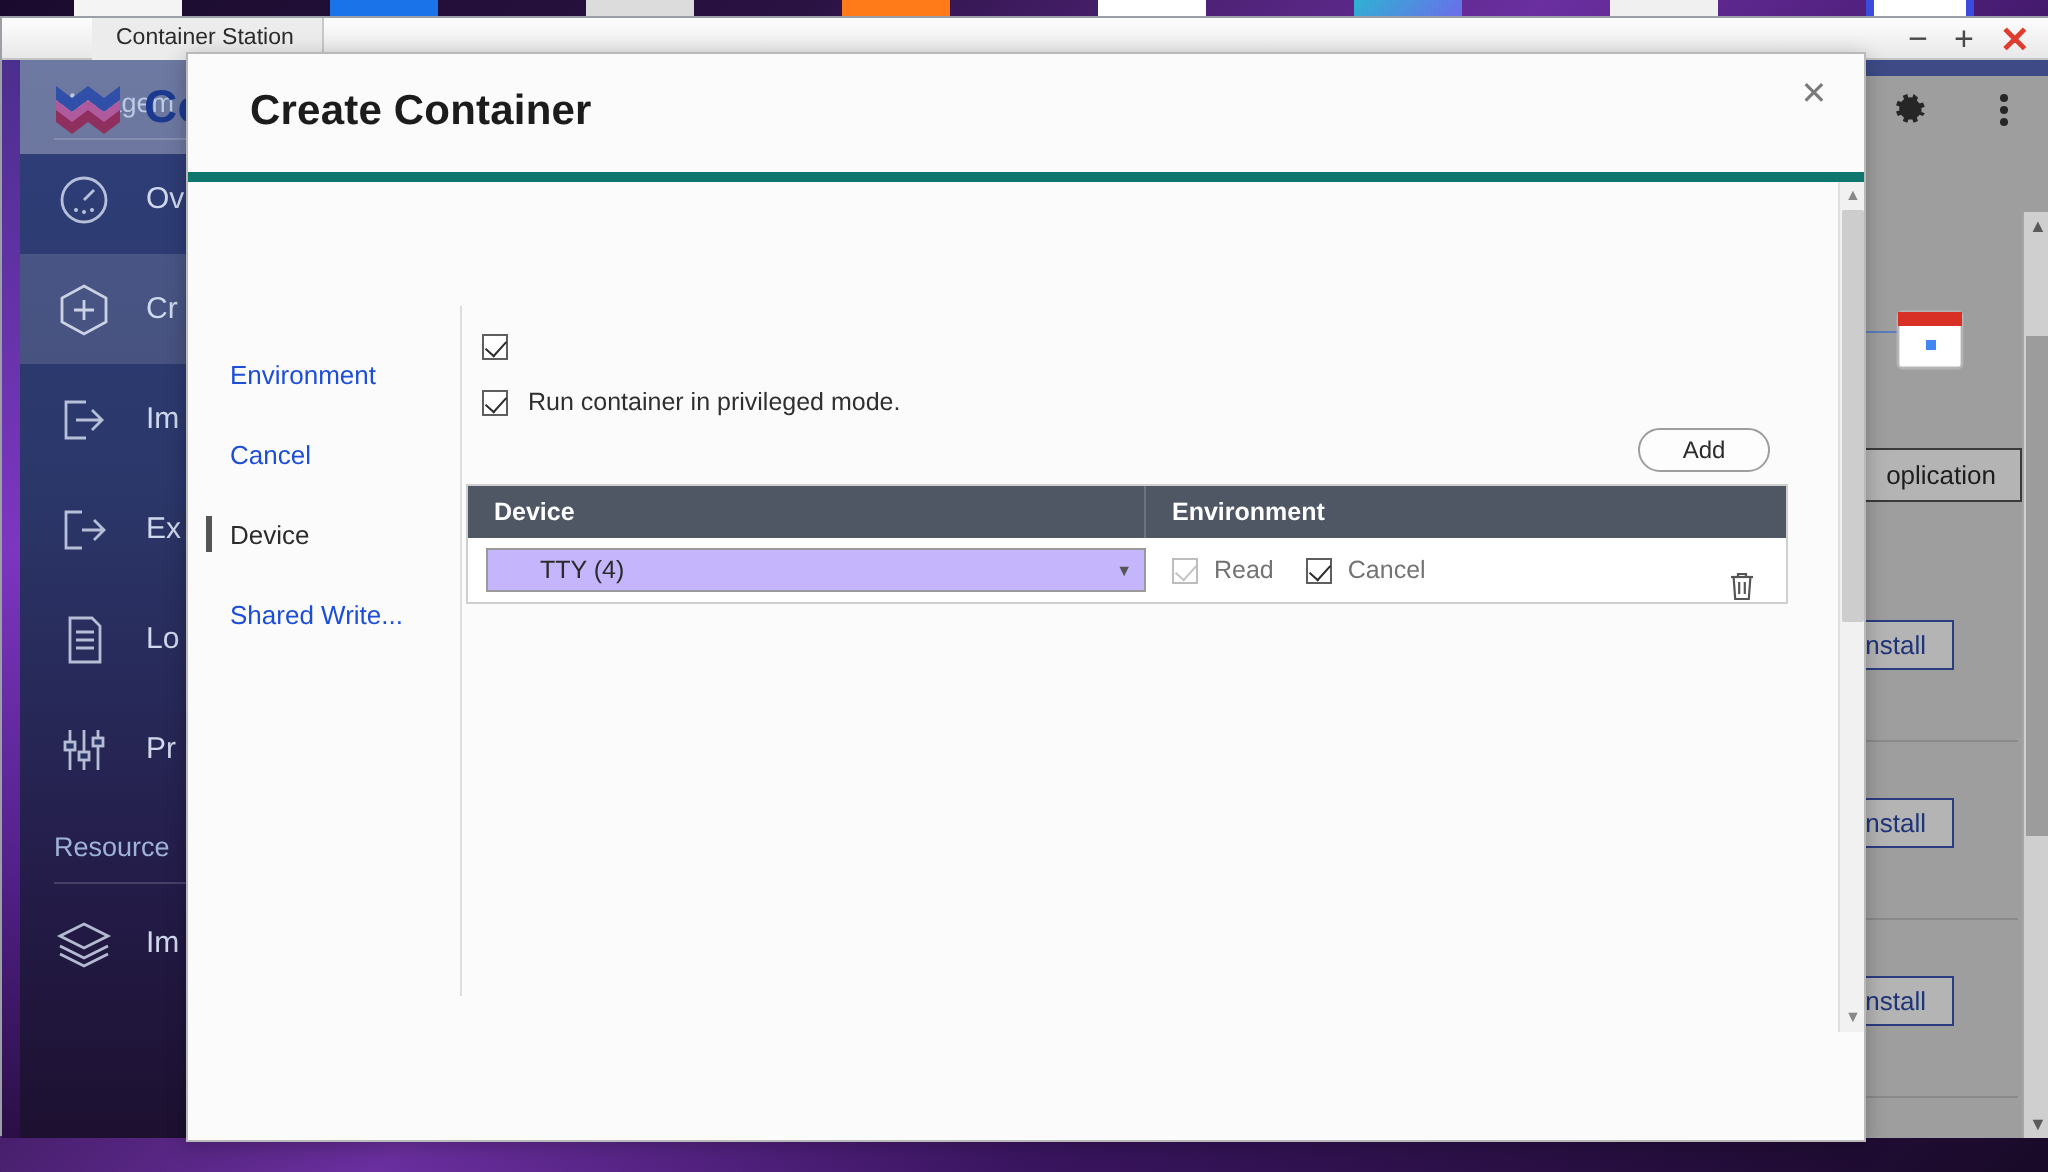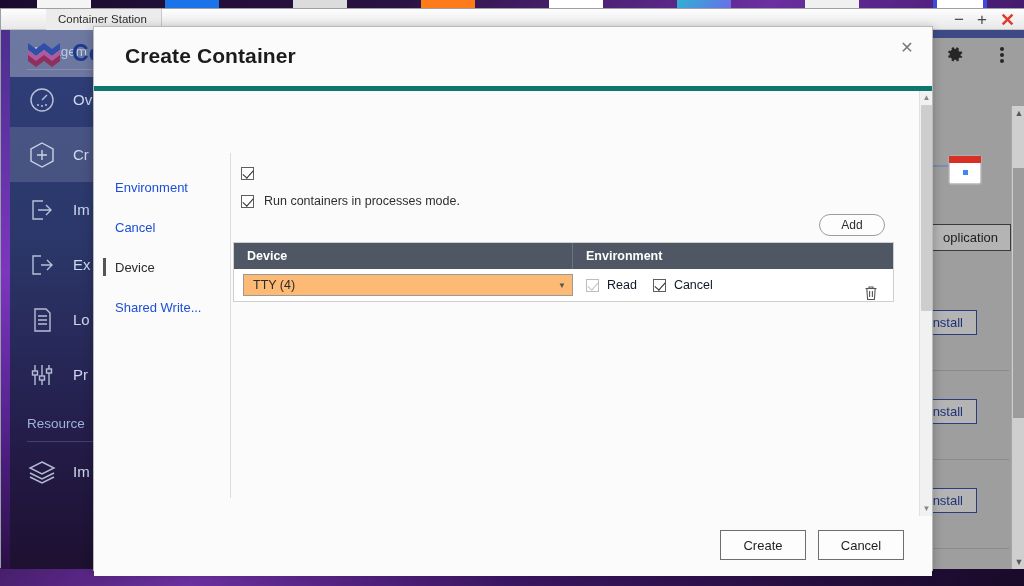--- a/index.html
+++ b/index.html
@@ -184,27 +184,27 @@
 
   .tbl { position: absolute; left: 2px; top: 89px; width: 661px; border: 1px solid #cfcfcf; }
   .tbl-head { display: flex; height: 26px; background: #4f5765; }
   .th { color: #fff; font-size: 12.5px; font-weight: 700; display: flex; align-items: center; padding-left: 13px; }
   .th.dev { width: 339px; border-right: 1px solid #6a7283; }
   .th.perm { flex: 1; }
   .tbl-row { display: flex; height: 32px; background: #fff; align-items: center; }
   .td.dev { width: 339px; padding-left: 9px; }
   .td.perm { flex: 1; display: flex; align-items: center; gap: 8px; padding-left: 13px; position: relative; }
   .sel-box {
-    height: 22px; border: 1px solid #9a9a9a; background: #fdba74;
-    display: flex; align-items: center; padding: 0 6px 0 9px;
+    height: 22px; border: 1px solid #9a9a9a; background: #c4b5fd;
+    display: flex; align-items: center; padding: 0 6px 0 26px;
     font-size: 12.5px; color: #2b2b2b;
   }
   .sel-box span.v { flex: 1; white-space: nowrap; }
   .caret { font-size: 8px; color: #555; }
-  .perm-lbl { font-size: 12.5px; color: #0f172a; }
+  .perm-lbl { font-size: 12.5px; color: #737373; }
   .trash { position: absolute; right: 15px; top: 7px; width: 14px; height: 16px; }
 
   .m-foot { position: relative; height: 60px; background: #fbfbfb; border-top: 1px solid transparent; }
   .fbtns { position: absolute; right: 28px; top: 13px; display: flex; gap: 12px; }
   .fbtn {
     min-width: 86px; height: 30px; border: 1px solid #6e6e6e; background: #fdfdfd;
     font-size: 13px; color: #1f1f1f; display: flex; align-items: center; justify-content: center;
   }
 
   
@@ -456,21 +456,21 @@
           </div>
         </div>
 
         <div class="m-pane">
 
           <div class="chk-row">
             <span class="cbox on"></span>
           </div>
           <div class="chk-row">
             <span class="cbox on"></span>
-            <span class="chk-lbl">Run containers in processes mode.</span>
+            <span class="chk-lbl">Run container in privileged mode.</span>
           </div>
 
           <div class="btn-add">
             <span>Add</span>
           </div>
 
           <div class="tbl">
             <div class="tbl-head">
               <div class="th dev">Device</div>
               <div class="th perm">Environment</div>
@@ -502,26 +502,16 @@
         </div>
       </div>
 
       <div class="m-scroll">
         <div class="m-arrow" style="top:0">▲</div>
         <div class="m-thumb"></div>
         <div class="m-arrow" style="bottom:0">▼</div>
       </div>
     </div>
 
-    <div class="m-foot">
-      <div class="fbtns">
-        <div class="fbtn">
-          <span>Create</span>
-        </div>
-        <div class="fbtn">
-          <span>Cancel</span>
-        </div>
-      </div>
-    </div>
   </div>
 
 
 </div>
 
 </body></html>

